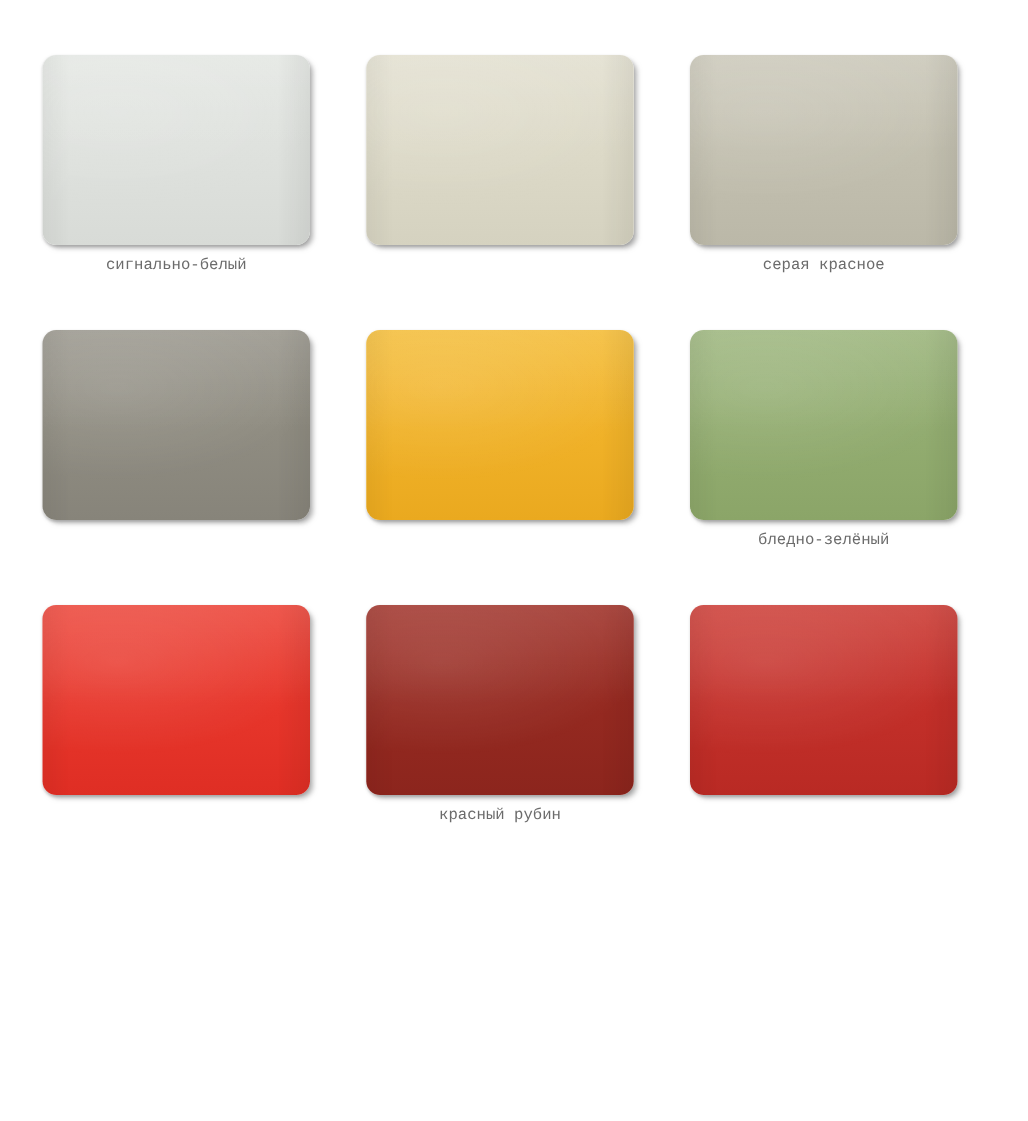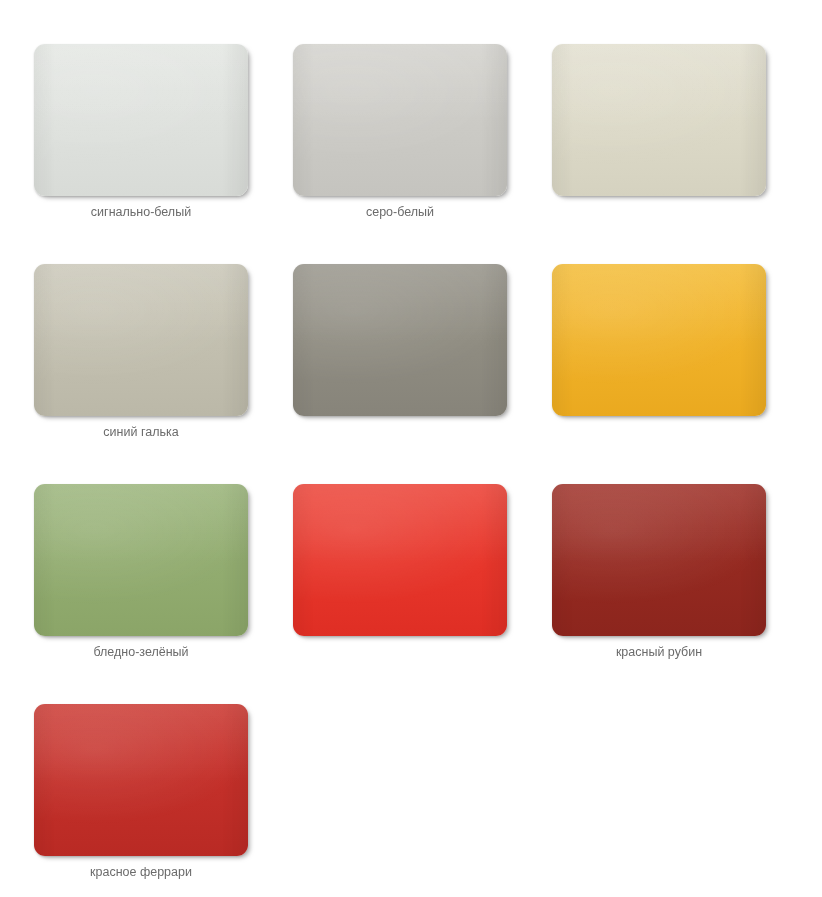--- a/index.html
+++ b/index.html
@@ -18,20 +18,21 @@
     width: 822px;
     height: 695px;
     padding: 44px 34px 0 34px;
     display: grid;
     grid-template-columns: repeat(3, 214px);
     grid-template-rows: repeat(4, 152px);
     column-gap: 45px;
     row-gap: 68px;
     align-content: start;
     justify-content: start;
+    font-family: Liberation Mono, monospace;
   }
   .swatch-cell {
     width: 214px;
     height: 152px;
     position: relative;
   }
   .swatch-chip {
     width: 214px;
     height: 152px;
     border-radius: 11px;
@@ -83,44 +84,39 @@
 </style>
 </head>
 <body>
 
 <div class="palette-grid">
     <div class="swatch-cell">
       <div class="swatch-chip" style="background: linear-gradient(rgb(228, 231, 227) 0%, rgb(223, 226, 222) 48%, rgb(216, 219, 215) 100%);"></div>
       <div class="swatch-label">сигнально-белый</div>
     </div>
     <div class="swatch-cell">
-      <div class="swatch-chip" style="background: linear-gradient(rgb(211, 210, 205) 0%, rgb(204, 203, 198) 48%, rgb(197, 196, 191) 100%);"></div>
-      <div class="swatch-label">серо-белый</div>
-    </div>
-    <div class="swatch-cell">
       <div class="swatch-chip" style="background: linear-gradient(rgb(226, 223, 207) 0%, rgb(221, 218, 200) 48%, rgb(213, 210, 192) 100%);"></div>
     </div>
     <div class="swatch-cell">
       <div class="swatch-chip" style="background: linear-gradient(rgb(202, 199, 184) 0%, rgb(195, 192, 176) 48%, rgb(187, 184, 168) 100%);"></div>
-      <div class="swatch-label">синий галька</div>
+      <div class="swatch-label">серая красное</div>
     </div>
     <div class="swatch-cell">
       <div class="swatch-chip" style="background: linear-gradient(rgb(151, 148, 138) 0%, rgb(144, 141, 130) 48%, rgb(135, 132, 122) 100%);"></div>
     </div>
     <div class="swatch-cell">
       <div class="swatch-chip" style="background: linear-gradient(rgb(244, 187, 51) 0%, rgb(241, 179, 42) 48%, rgb(234, 169, 31) 100%);"></div>
     </div>
     <div class="swatch-cell">
       <div class="swatch-chip" style="background: linear-gradient(rgb(154, 180, 122) 0%, rgb(147, 173, 113) 48%, rgb(139, 165, 104) 100%);"></div>
       <div class="swatch-label">бледно-зелёный</div>
     </div>
     <div class="swatch-cell">
       <div class="swatch-chip" style="background: linear-gradient(rgb(236, 64, 52) 0%, rgb(232, 55, 44) 48%, rgb(223, 46, 36) 100%);"></div>
     </div>
     <div class="swatch-cell">
       <div class="swatch-chip" style="background: linear-gradient(rgb(158, 47, 38) 0%, rgb(150, 42, 33) 48%, rgb(140, 37, 29) 100%);"></div>
       <div class="swatch-label">красный рубин</div>
     </div>
     <div class="swatch-cell">
       <div class="swatch-chip" style="background: linear-gradient(rgb(203, 55, 48) 0%, rgb(196, 48, 42) 48%, rgb(185, 42, 36) 100%);"></div>
-      <div class="swatch-label">красное феррари</div>
     </div>
   </div>
 
 </body></html>

